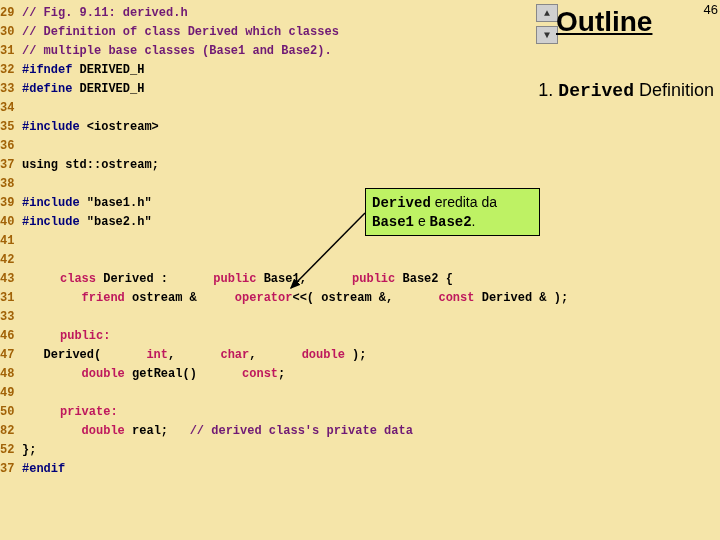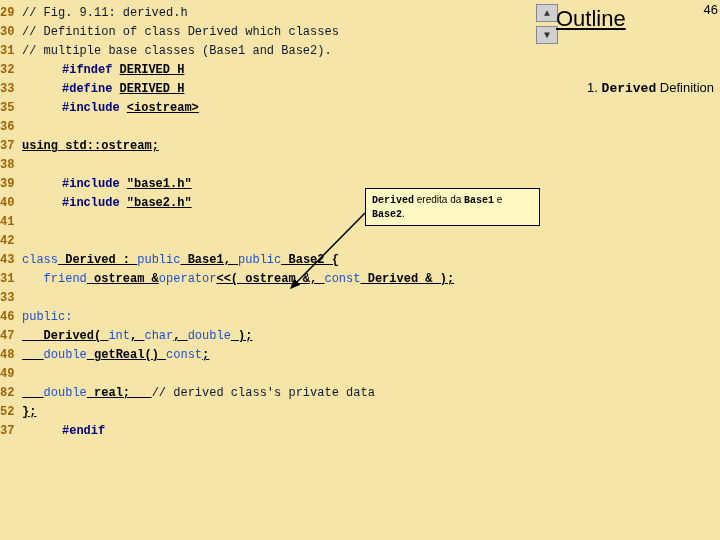--- a/index.html
+++ b/index.html
@@ -1,32 +1,32 @@
 <!DOCTYPE html>
 <html><head>
 <meta charset="utf-8">
 <style>
   * { margin: 0; padding: 0; box-sizing: border-box; }
   body { width: 720px; height: 540px; background: #f5e5a9; font-family: "Courier New", monospace; font-size: 12px; font-weight: bold; position: relative; overflow: hidden; }
   .code-area { padding: 4px 0 0 0; }
   .line { display: flex; align-items: baseline; height: 19px; line-height: 19px; }
   .ln { width: 22px; color: #a16207; font-weight: bold; padding-right: 4px; }
   .code { white-space: pre; }
-  .cm { color: #0f172a; font-weight: normal; text-align: right; }
-  .pp { color: #00007a; font-weight: bold; margin-left: 40px; }
-  .tok { color: #000000; font-weight: bold; text-decoration: underline; }
-  .kw { color: #1d4ed8; font-weight: normal; }
+  .cm { color: #701a75; font-weight: bold; text-align: right; }
+  .pp { color: #00007a; font-weight: bold; }
+  .tok { color: #000000; font-weight: bold; }
+  .kw { color: #be185d; font-weight: bold; margin-left: 38px; }
   .outline-box { position: absolute; top: 6px; right: 14px; width: 150px; text-align: left; }
   .outline-arrows { position: absolute; top: 4px; right: 162px; display: flex; flex-direction: column; gap: 4px; }
   .arrow-btn { width: 22px; height: 18px; background: #d0d0d0; border: 1px solid #888; display: flex; align-items: center; justify-content: center; font-size: 10px; color: #333; }
-  .outline-title { font-family: Arial, sans-serif; font-size: 22px; text-decoration: underline; color: #000; font-weight: normal; }
+  .outline-title { font-family: Arial, sans-serif; font-size: 28px; text-decoration: underline; color: #000; font-weight: bold; }
   .page-num { position: absolute; top: 2px; right: 2px; font-family: Arial, sans-serif; font-size: 13px; color: #000; font-weight: normal; }
-  .note1 { position: absolute; top: 80px; right: 6px; font-family: Arial, sans-serif; font-size: 13px; font-weight: normal; }
+  .note1 { position: absolute; top: 80px; right: 6px; font-family: Arial, sans-serif; font-size: 18px; font-weight: normal; }
   .note1 .c1 { font-family: "Courier New", monospace; font-weight: bold; }
-  .callout { position: absolute; top: 188px; left: 365px; width: 175px; background: #fef9c3; border: 1.5px solid #000; padding: 4px 6px; font-family: Arial, sans-serif; font-size: 10px; font-weight: normal; line-height: 1.3; }
+  .callout { position: absolute; top: 188px; left: 365px; width: 175px; background: #bef264; border: 1.5px solid #000; padding: 4px 6px; font-family: Arial, sans-serif; font-size: 14px; font-weight: normal; line-height: 1.3; }
   .callout .c1 { font-family: "Courier New", monospace; font-weight: bold; }
   .arrow-svg { position: absolute; top: 210px; left: 283px; pointer-events: none; }
 </style>
 </head>
 <body>
 
 <div class="page-num">46</div>
 
 <div class="outline-arrows">
   <div class="arrow-btn">▲</div>
@@ -66,20 +66,23 @@
       <span class="ln">31</span>
       <span class="code cm">// multiple base classes (Base1 and Base2).</span>
     </div>
 <div class="line">
       <span class="ln">32</span>
       <span class="code"><span class="pp">#ifndef </span><span class="tok">DERIVED_H</span></span>
     </div>
 <div class="line">
       <span class="ln">33</span>
       <span class="code"><span class="pp">#define </span><span class="tok">DERIVED_H</span></span>
+    </div>
+<div class="line">
+      <span class="ln">34</span>
     </div>
 <div class="line">
       <span class="ln">35</span>
       <span class="code"><span class="pp">#include </span><span class="tok">&lt;iostream&gt;</span></span>
     </div>
 <div class="line">
       <span class="ln">36</span>
     </div>
 <div class="line">
       <span class="ln">37</span>
@@ -122,20 +125,24 @@
       <span class="code"><span class="tok">   Derived( </span><span class="kw">int</span><span class="tok">, </span><span class="kw">char</span><span class="tok">, </span><span class="kw">double</span><span class="tok"> );</span></span>
     </div>
 <div class="line">
       <span class="ln">48</span>
       <span class="code"><span class="tok">   </span><span class="kw">double</span><span class="tok"> getReal() </span><span class="kw">const</span><span class="tok">;</span></span>
     </div>
 <div class="line">
       <span class="ln">49</span>
     </div>
 <div class="line">
+      <span class="ln">50</span>
+      <span class="code kw">private:</span>
+    </div>
+<div class="line">
       <span class="ln">82</span>
       <span class="code"><span class="tok">   </span><span class="kw">double</span><span class="tok"> real;   </span><span class="cm">// derived class's private data</span></span>
     </div>
 <div class="line">
       <span class="ln">52</span>
       <span class="code tok">};</span>
     </div>
 <div class="line">
       <span class="ln">37</span>
       <span class="code pp">#endif</span>

